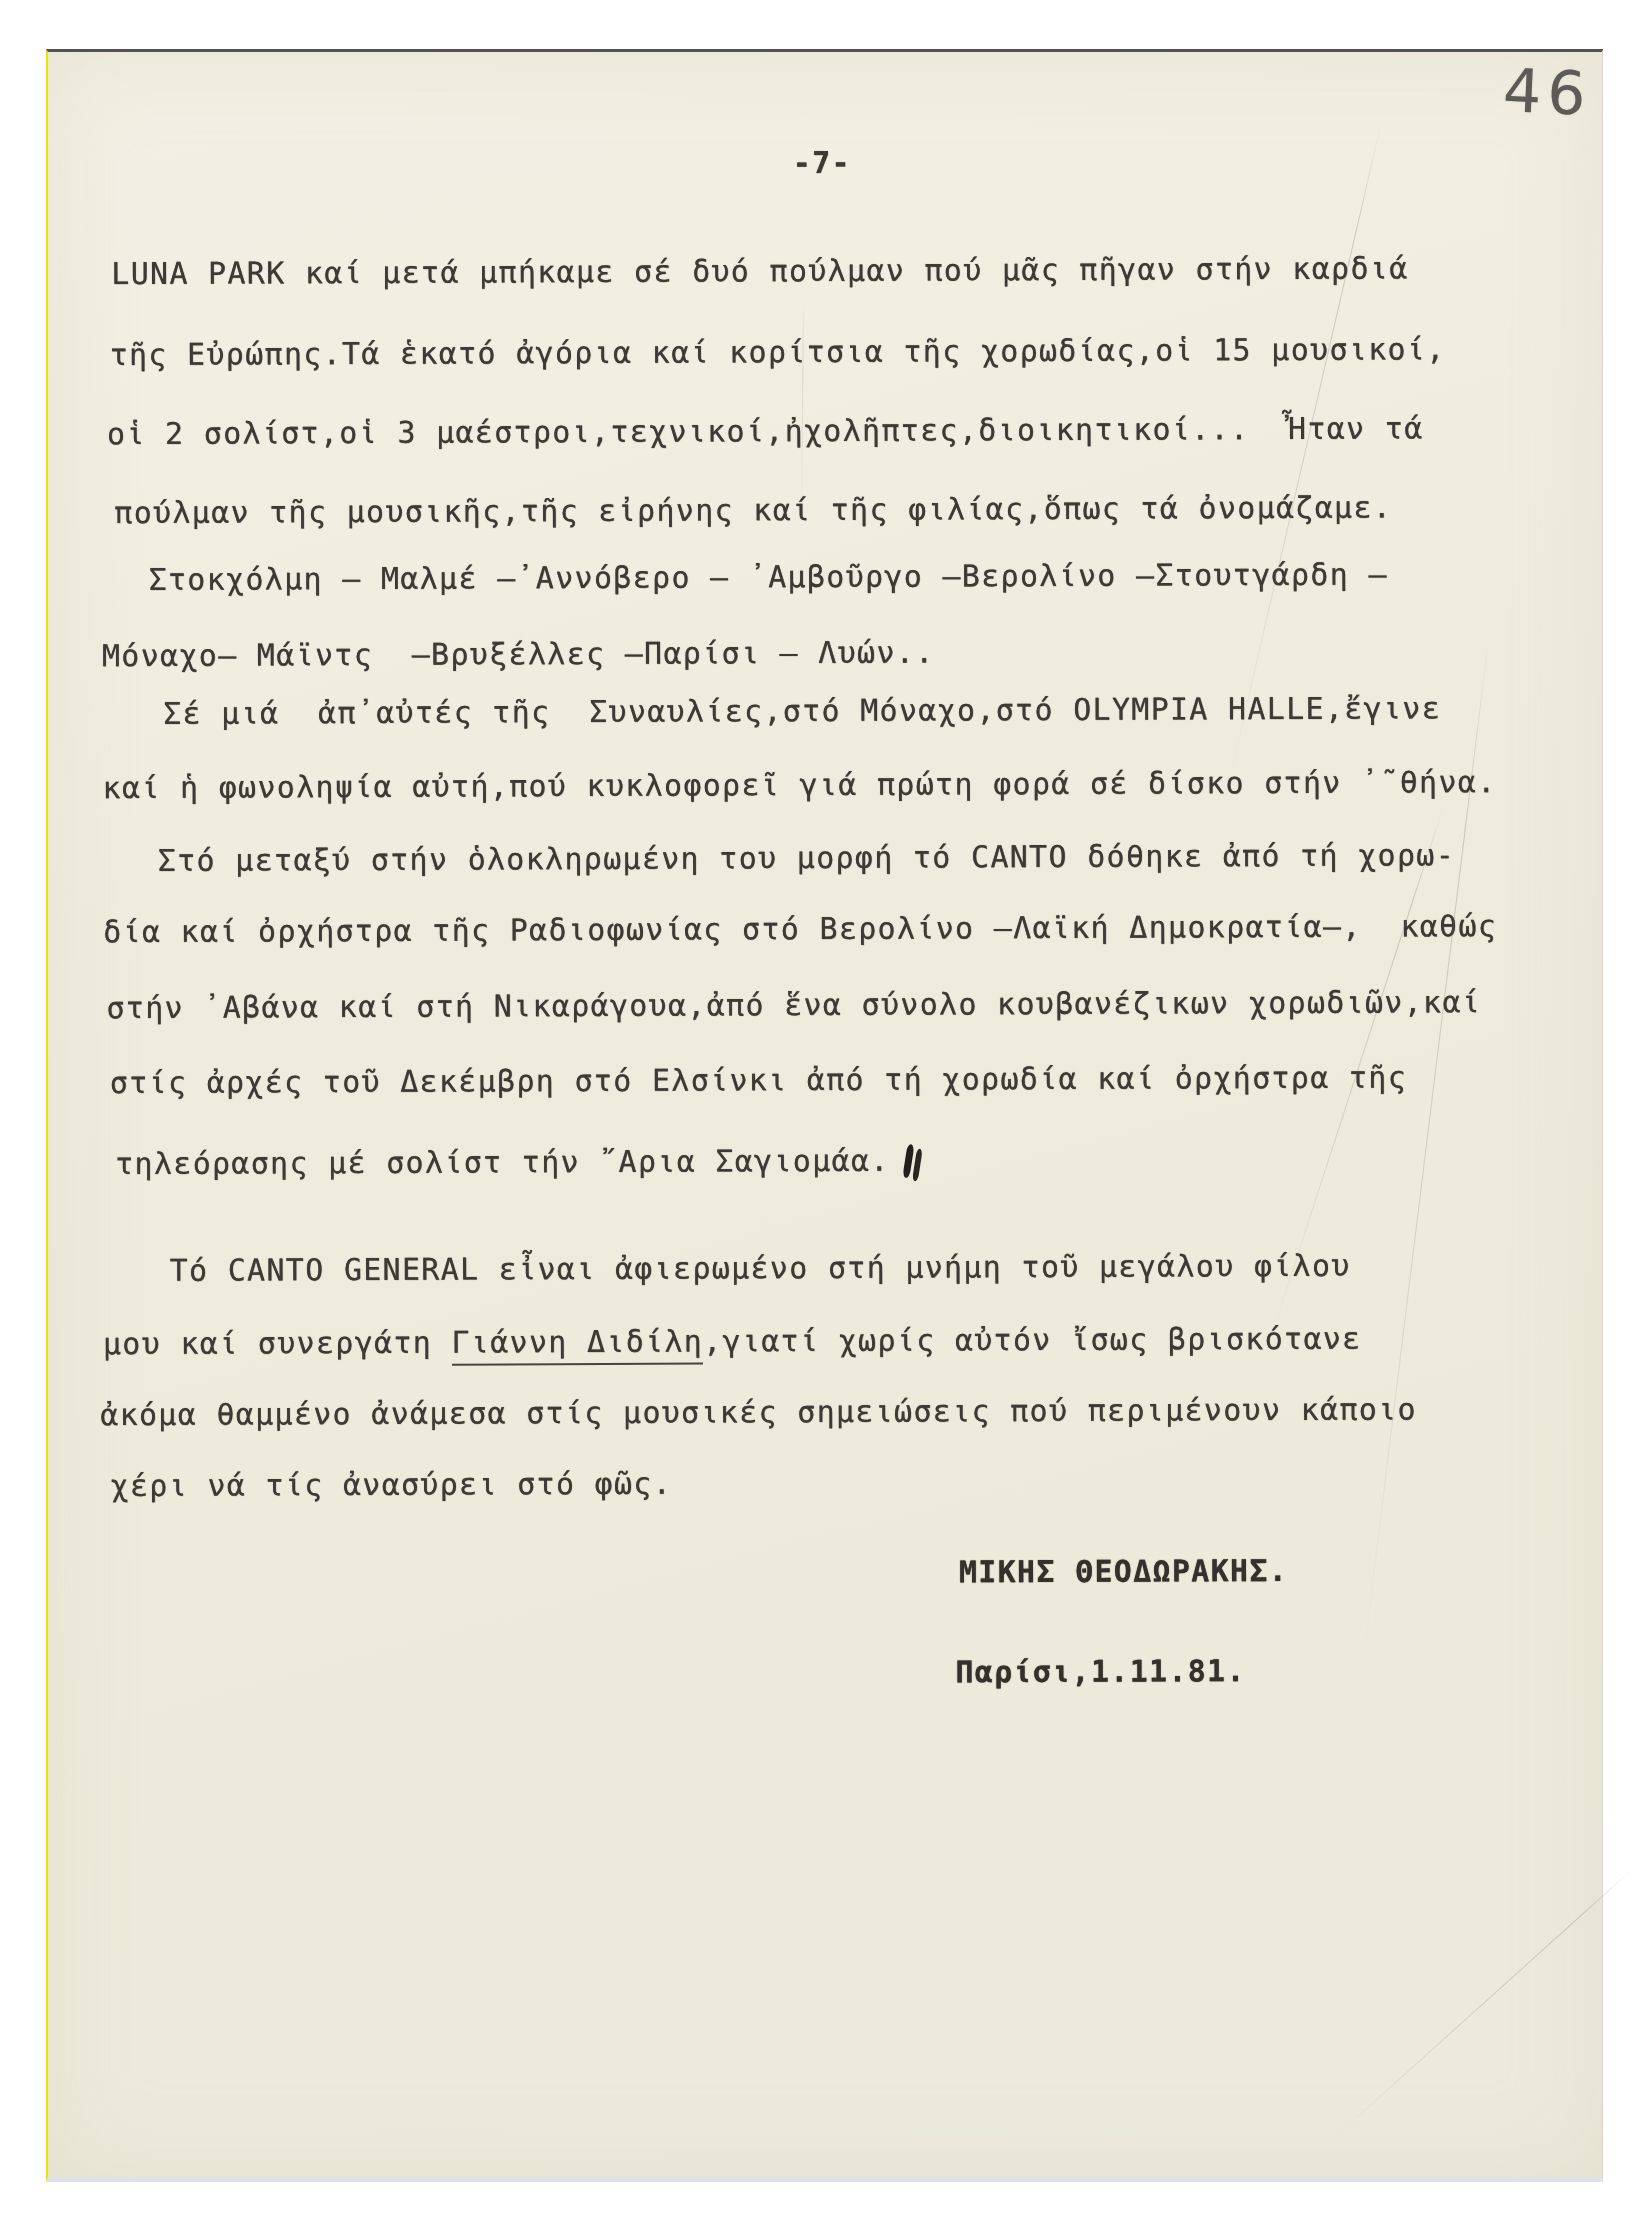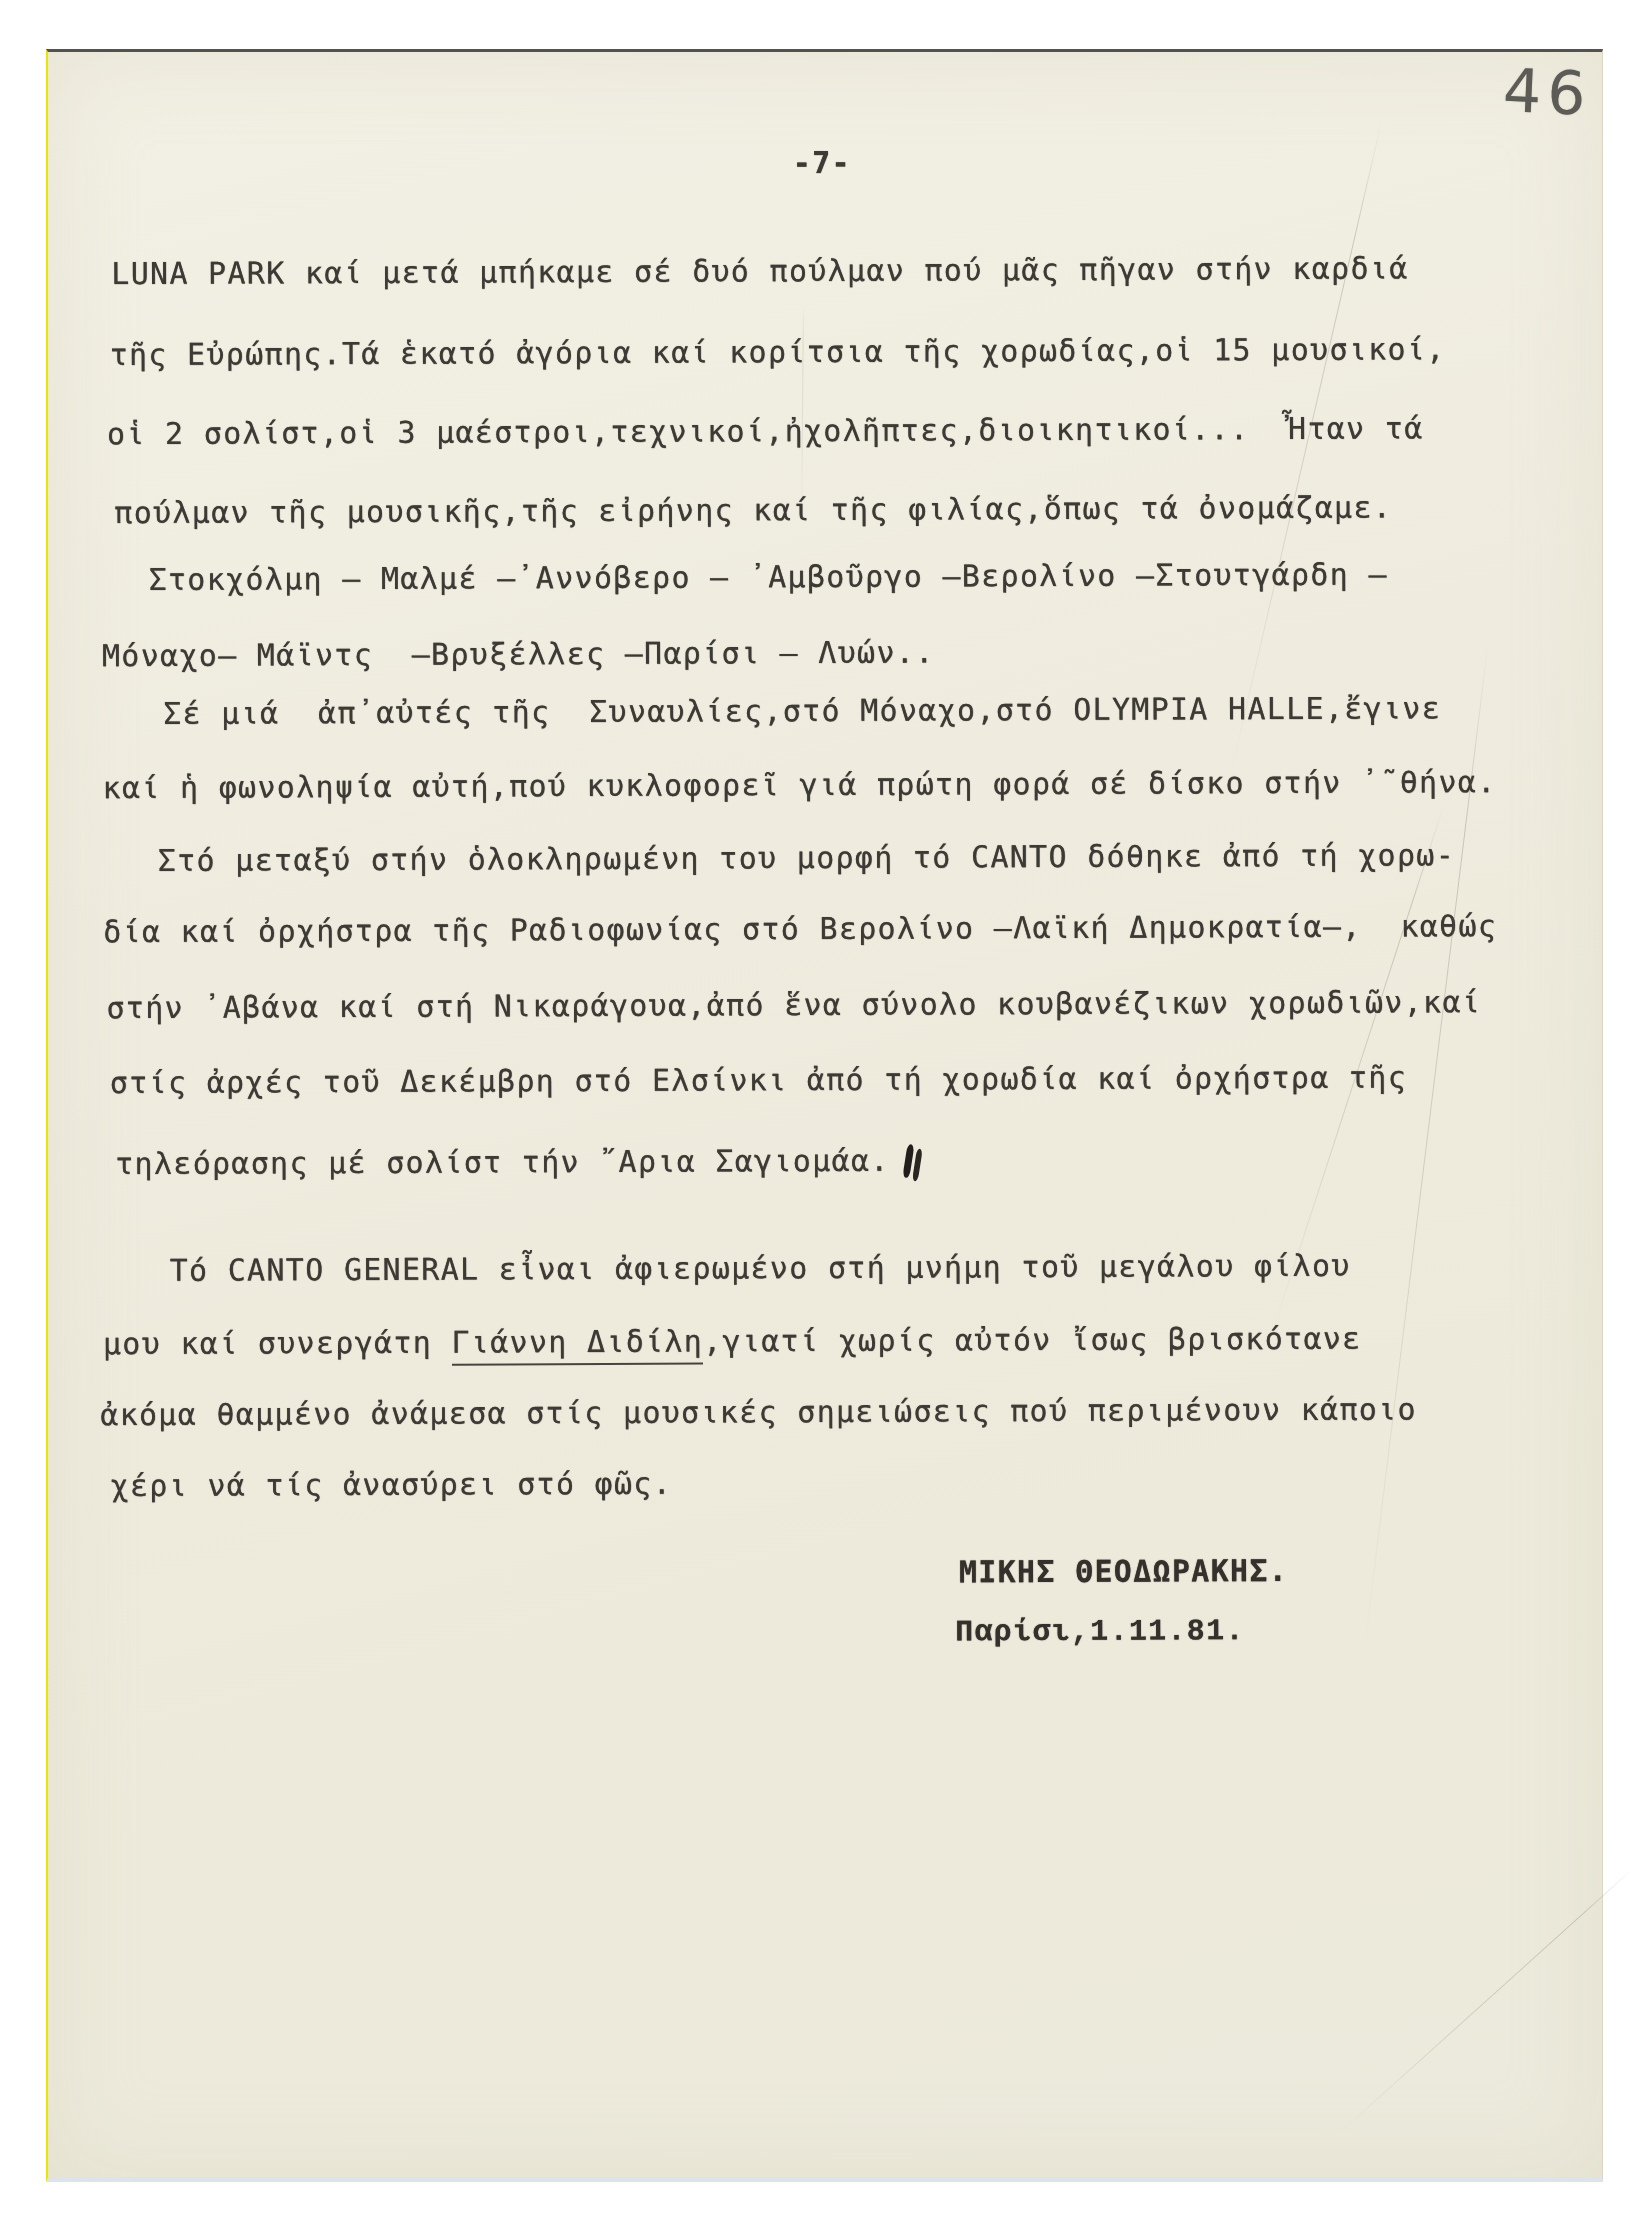--- a/index.html
+++ b/index.html
@@ -129,21 +129,21 @@
       <div class="line" style="top:1085px; left:66px;"><span>τηλεόρασης μέ σολίστ τήν ῎Αρια Σαγιομάα.</span><span class="ink-mark"></span></div>
 
       <div class="line" style="top:1199px; left:120px;">Τό CANTO GENERAL εἶναι ἀφιερωμένο στή μνήμη τοῦ μεγάλου φίλου</div>
 
       <div class="line" style="top:1272px; left:53px;"><span>μου καί συνεργάτη </span><span class="underlined">Γιάννη Διδίλη</span><span>,γιατί χωρίς αὐτόν ἴσως βρισκότανε</span></div>
 
       <div class="line" style="top:1343px; left:50px;">ἀκόμα θαμμένο ἀνάμεσα στίς μουσικές σημειώσεις πού περιμένουν κάποιο</div>
       <div class="line" style="top:1414px; left:60px;">χέρι νά τίς ἀνασύρει στό φῶς.</div>
 
       <div class="line sig" style="top:1504px; left:872px;margin-left:36px;">ΜΙΚΗΣ ΘΕΟΔΩΡΑΚΗΣ.</div>
-      <div class="line sig" style="top:1564px; left:904px;font-family:Liberation Mono, monospace;">Παρίσι,1.11.81.</div>
+      <div class="line sig" style="top:1604px; left:904px;">Παρίσι,1.11.81.</div>
 
     </div>
 
     <div class="handnum">46</div>
 
     <div class="crease crease-1"></div>
     <div class="crease crease-2"></div>
     <div class="crease crease-3"></div>
     <div class="crease crease-4"></div>
     <div class="crease crease-5"></div>

